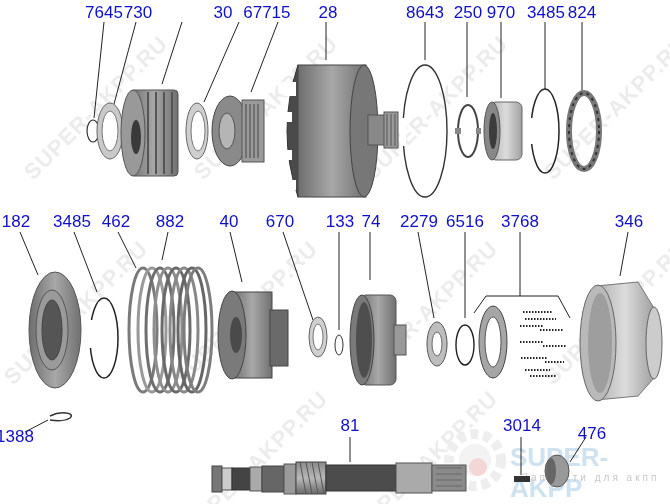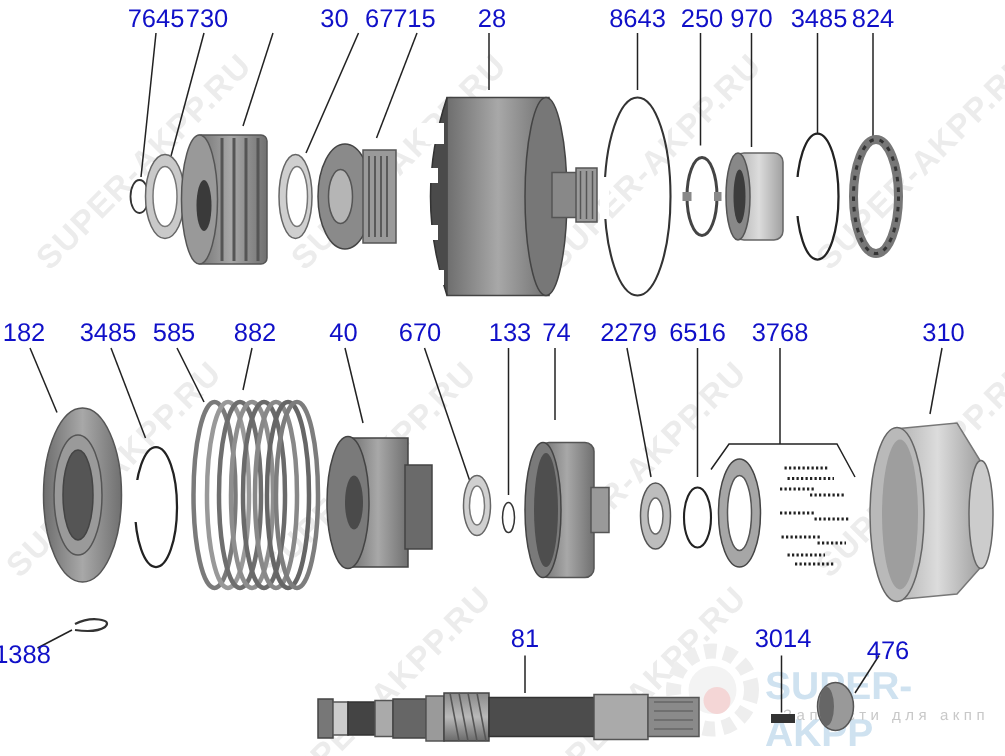--- a/index.html
+++ b/index.html
@@ -244,28 +244,28 @@
   <span class="lbl" style="left:281px;top:7px;">15</span>
   <span class="lbl" style="left:328px;top:7px;">28</span>
   <span class="lbl" style="left:425px;top:7px;">8643</span>
   <span class="lbl" style="left:468px;top:7px;">250</span>
   <span class="lbl" style="left:501px;top:7px;">970</span>
   <span class="lbl" style="left:546px;top:7px;">3485</span>
   <span class="lbl" style="left:582px;top:7px;">824</span>
 
   <span class="lbl" style="left:16px;top:216px;">182</span>
   <span class="lbl" style="left:72px;top:216px;">3485</span>
-  <span class="lbl" style="left:116px;top:216px;">585</span>
+  <span class="lbl" style="left:116px;top:216px;">462</span>
   <span class="lbl" style="left:170px;top:216px;">882</span>
   <span class="lbl" style="left:229px;top:216px;">40</span>
   <span class="lbl" style="left:280px;top:216px;">670</span>
   <span class="lbl" style="left:340px;top:216px;">133</span>
   <span class="lbl" style="left:371px;top:216px;">74</span>
   <span class="lbl" style="left:419px;top:216px;">2279</span>
   <span class="lbl" style="left:465px;top:216px;">6516</span>
   <span class="lbl" style="left:520px;top:216px;">3768</span>
-  <span class="lbl" style="left:629px;top:216px;">310</span>
+  <span class="lbl" style="left:629px;top:216px;">346</span>
 
   <span class="lbl" style="left:15px;top:431px;">1388</span>
   <span class="lbl" style="left:350px;top:420px;">81</span>
   <span class="lbl" style="left:522px;top:420px;">3014</span>
   <span class="lbl" style="left:592px;top:428px;">476</span>
 </div>
 
 </body></html>

